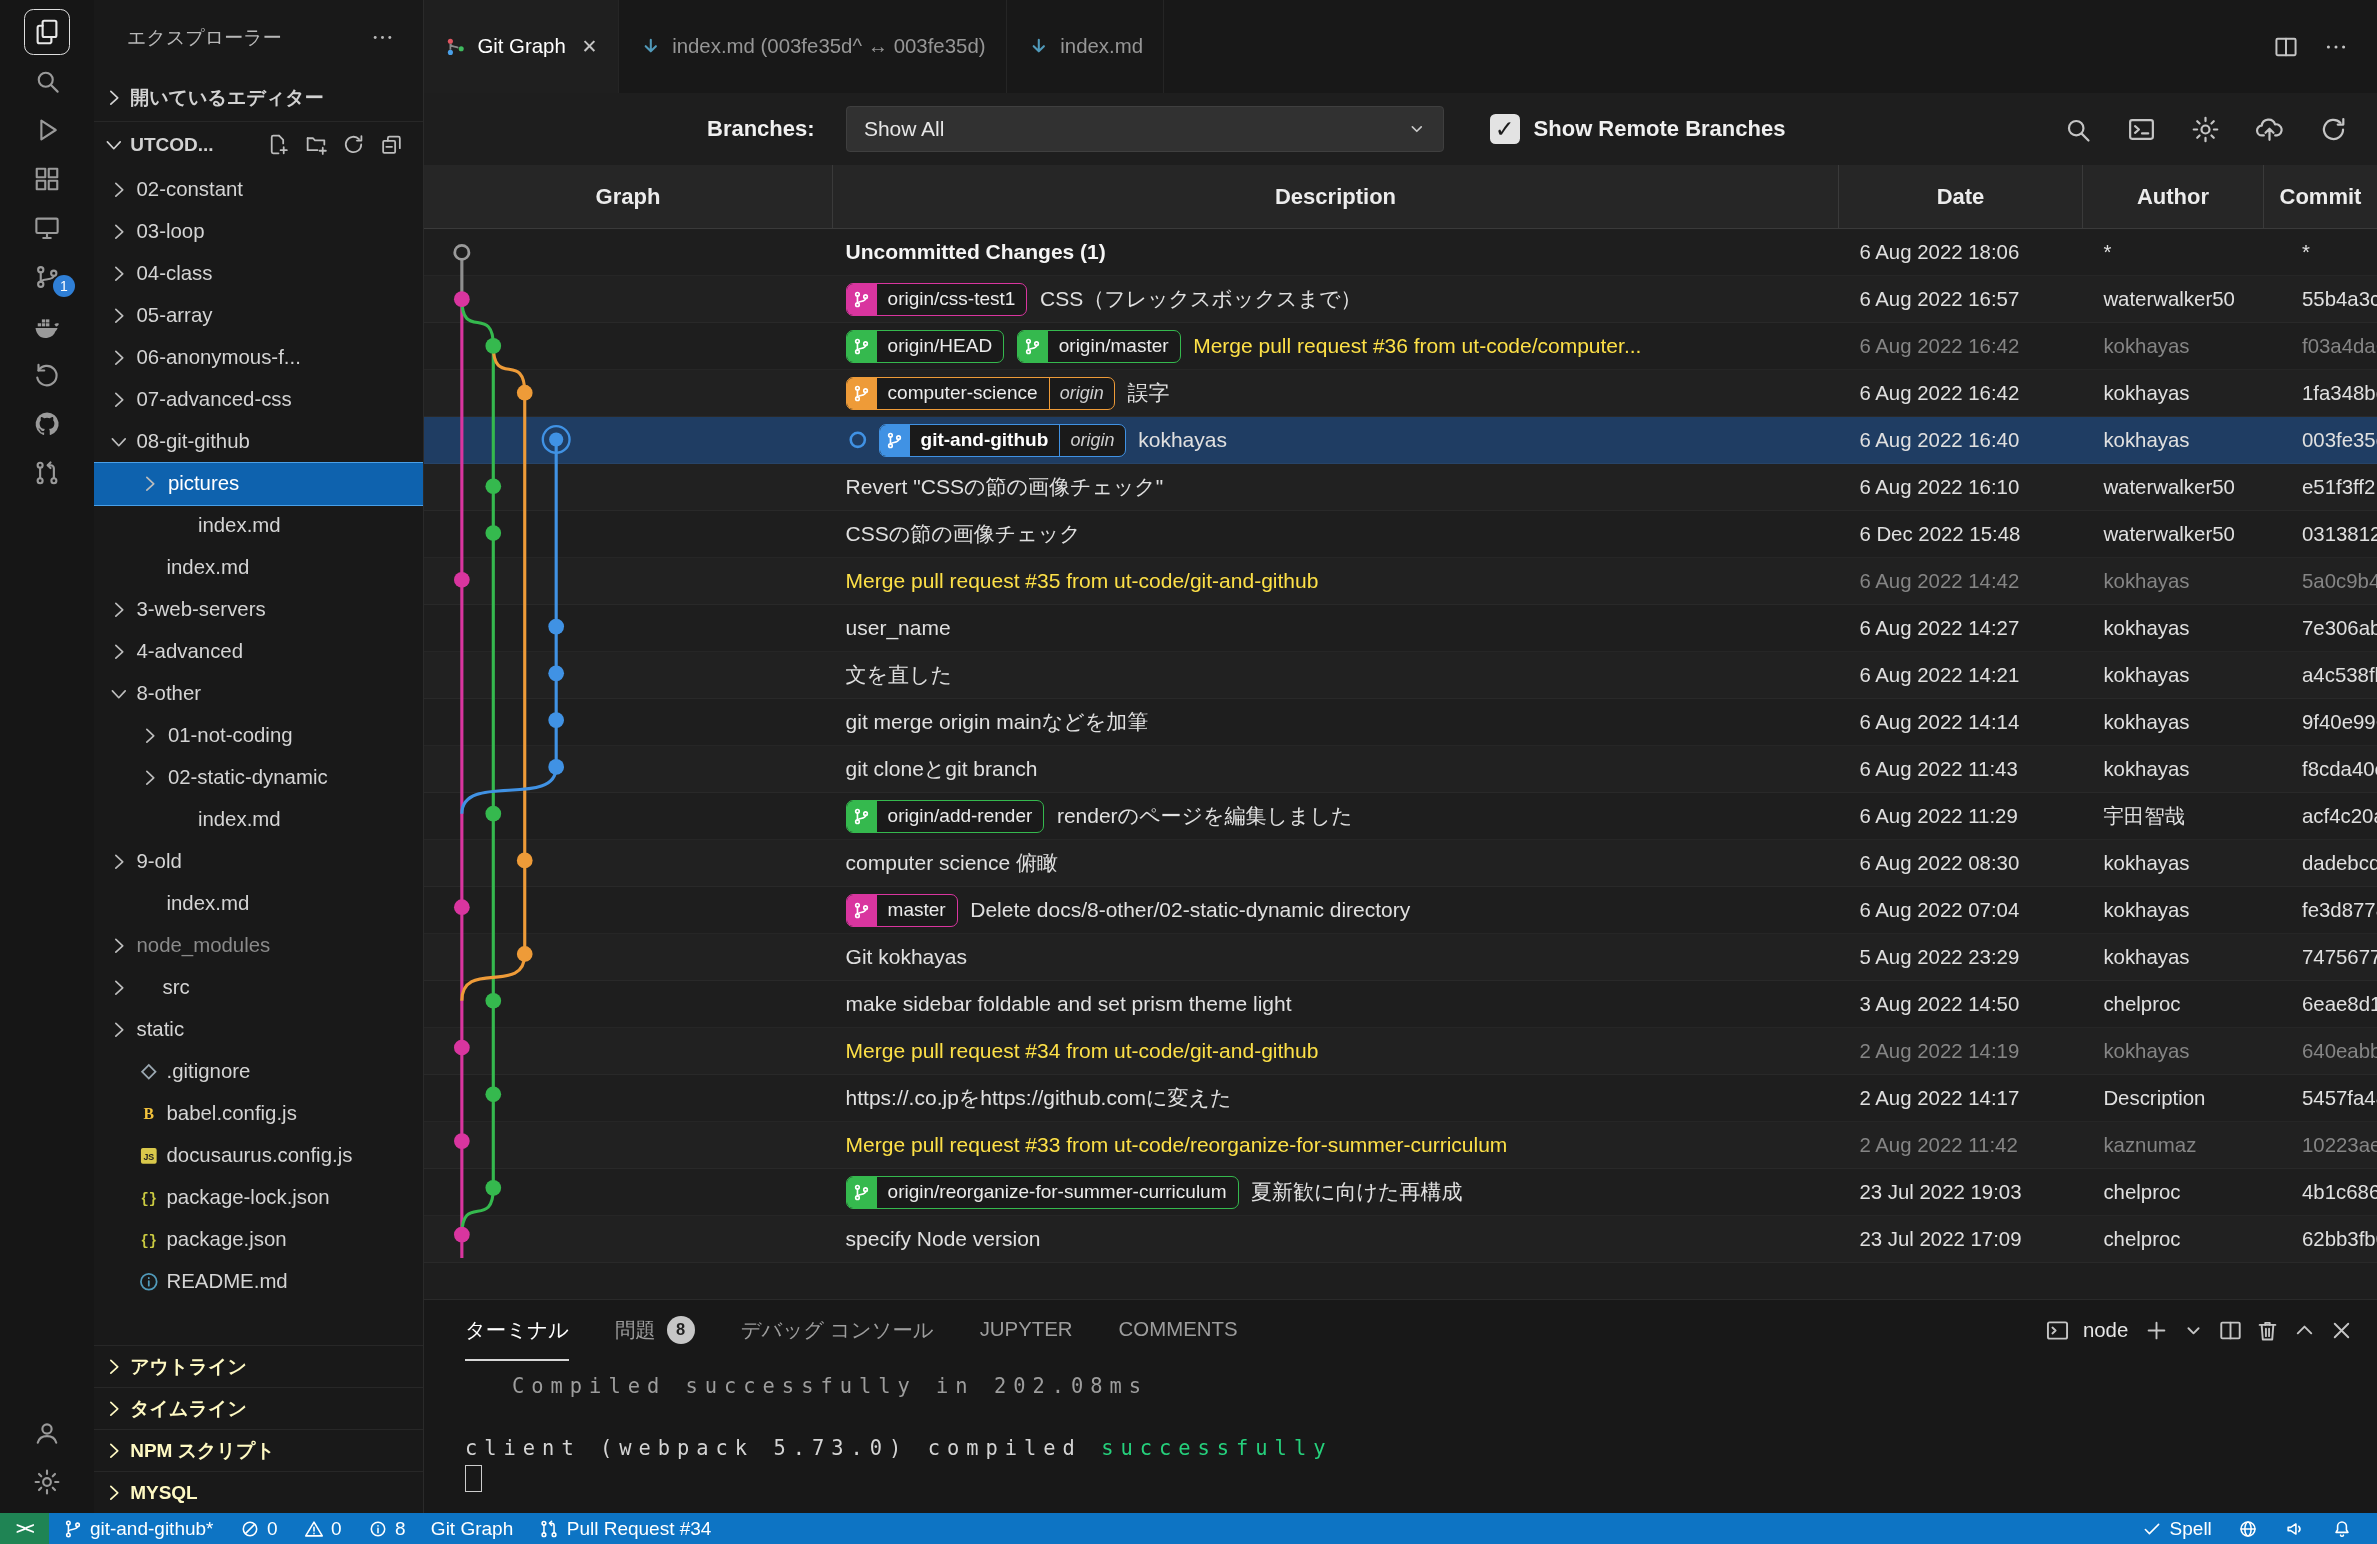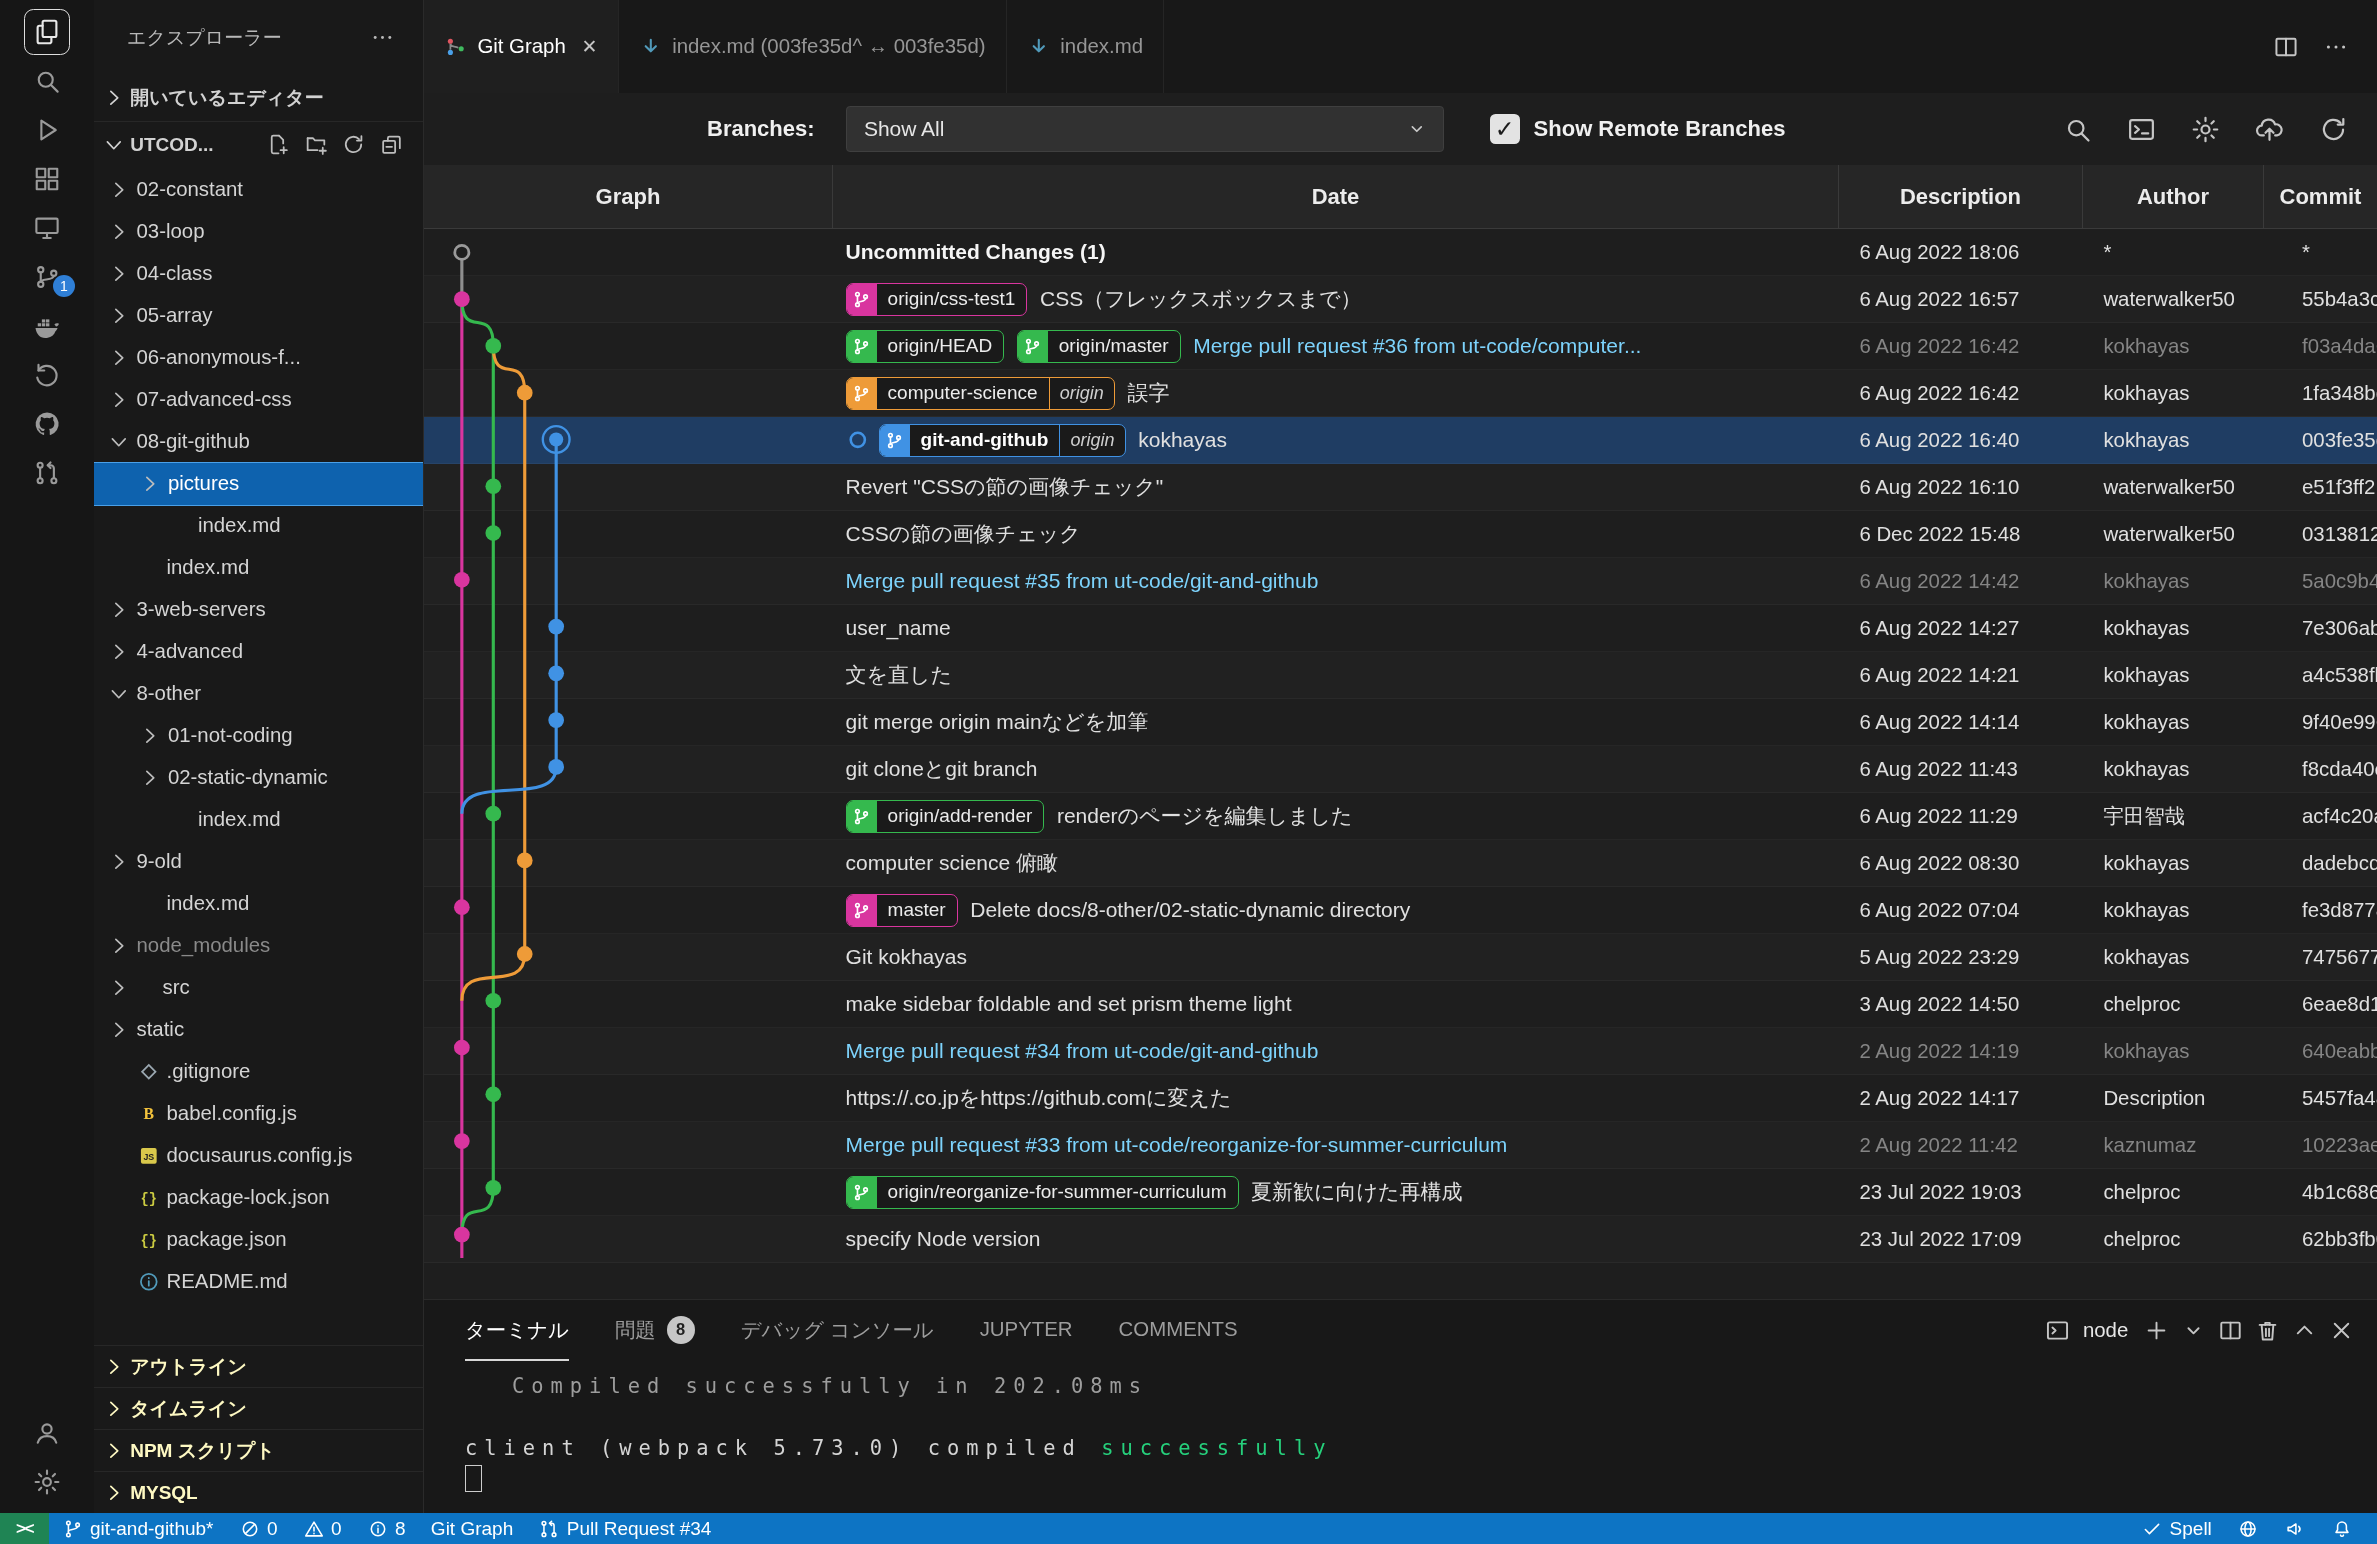--- a/index.html
+++ b/index.html
@@ -67,21 +67,21 @@
   .gg-header>div:last-child{border-right:none;}
 
   
   .gg-rows{flex:1;position:relative;overflow:hidden;background:#1e1e1e;}
   #graph-svg{position:absolute;left:0;top:0;z-index:5;pointer-events:none;}
   .commit-row{height:47px;display:grid;grid-template-columns:409px 1006px 244px 181px 1fr;align-items:center;
     border-bottom:0.8px solid rgba(255,255,255,0.04);font-size:20.4px;color:#e0e0e0;cursor:pointer;}
   .commit-row.alt{background:#212121;}
   .commit-row.selected{background:#1f3d63;}
   .commit-row.dim{color:#858585;}
-  .commit-row.dim .desc-text{color:#7dd3fc;}
+  .commit-row.dim .desc-text{color:#fde047;}
   .cell{overflow:hidden;white-space:nowrap;}
   .c-desc{display:flex;align-items:center;padding-left:12.6px;font-size:21px;}
   .c-date{padding-left:20.4px;}
   .c-author{padding-left:20.4px;}
   .c-hash{padding-left:38px;}
   .desc-text.bold{font-weight:bold;color:#f5f5f5;}
   .ring-glyph{width:23.6px;height:23.6px;margin-right:9.4px;}
   .pill{display:inline-flex;align-items:center;height:33px;border:1.6px solid var(--c);border-radius:7px;margin-right:12.6px;overflow:hidden;flex:none;background:#1a1a1a;}
   .pill .pic{width:30px;align-self:stretch;background:var(--c);display:flex;align-items:center;justify-content:center;}
   .pill .pic svg{width:19px;height:19px;}
@@ -632,22 +632,22 @@
             <svg viewBox="0 0 24 24" fill="none" stroke="currentColor" stroke-width="1.7" stroke-linecap="round" stroke-linejoin="round">
               <path d="M19.4 12a7.4 7.4 0 1 1-2.1-5.2"></path>
               <path d="M19.6 3.9v4.3h-4.3"></path>
             </svg>
           </span>
       </div>
     </div>
 
     <div class="gg-header">
       <div>Graph</div>
+      <div>Description</div>
       <div>Date</div>
-      <div>Description</div>
       <div>Author</div>
       <div>Commit</div>
     </div>
 
     <div class="gg-rows">
       <svg id="graph-svg" width="409" height="1029" viewBox="0 0 520 1309">
           <path d="M 48 29.75 L 48 89.25" stroke="#8f8f8f" stroke-width="4" fill="none"></path>
           <path d="M 48 89.25 L 48 1368.5" stroke="#d9359f" stroke-width="4" fill="none"></path>
           <path d="M 48 89.25 C 48 142.8 88 95.19999999999999 88 148.75 L 88 1219.75 C 88 1273.3 48 1225.7 48 1279.25" stroke="#35b94e" stroke-width="4" fill="none"></path>
           <path d="M 88 148.75 C 88 202.3 128 154.7 128 208.25 L 128 922.25 C 128 975.8 48 928.2 48 981.75" stroke="#ee9b38" stroke-width="4" fill="none"></path>

